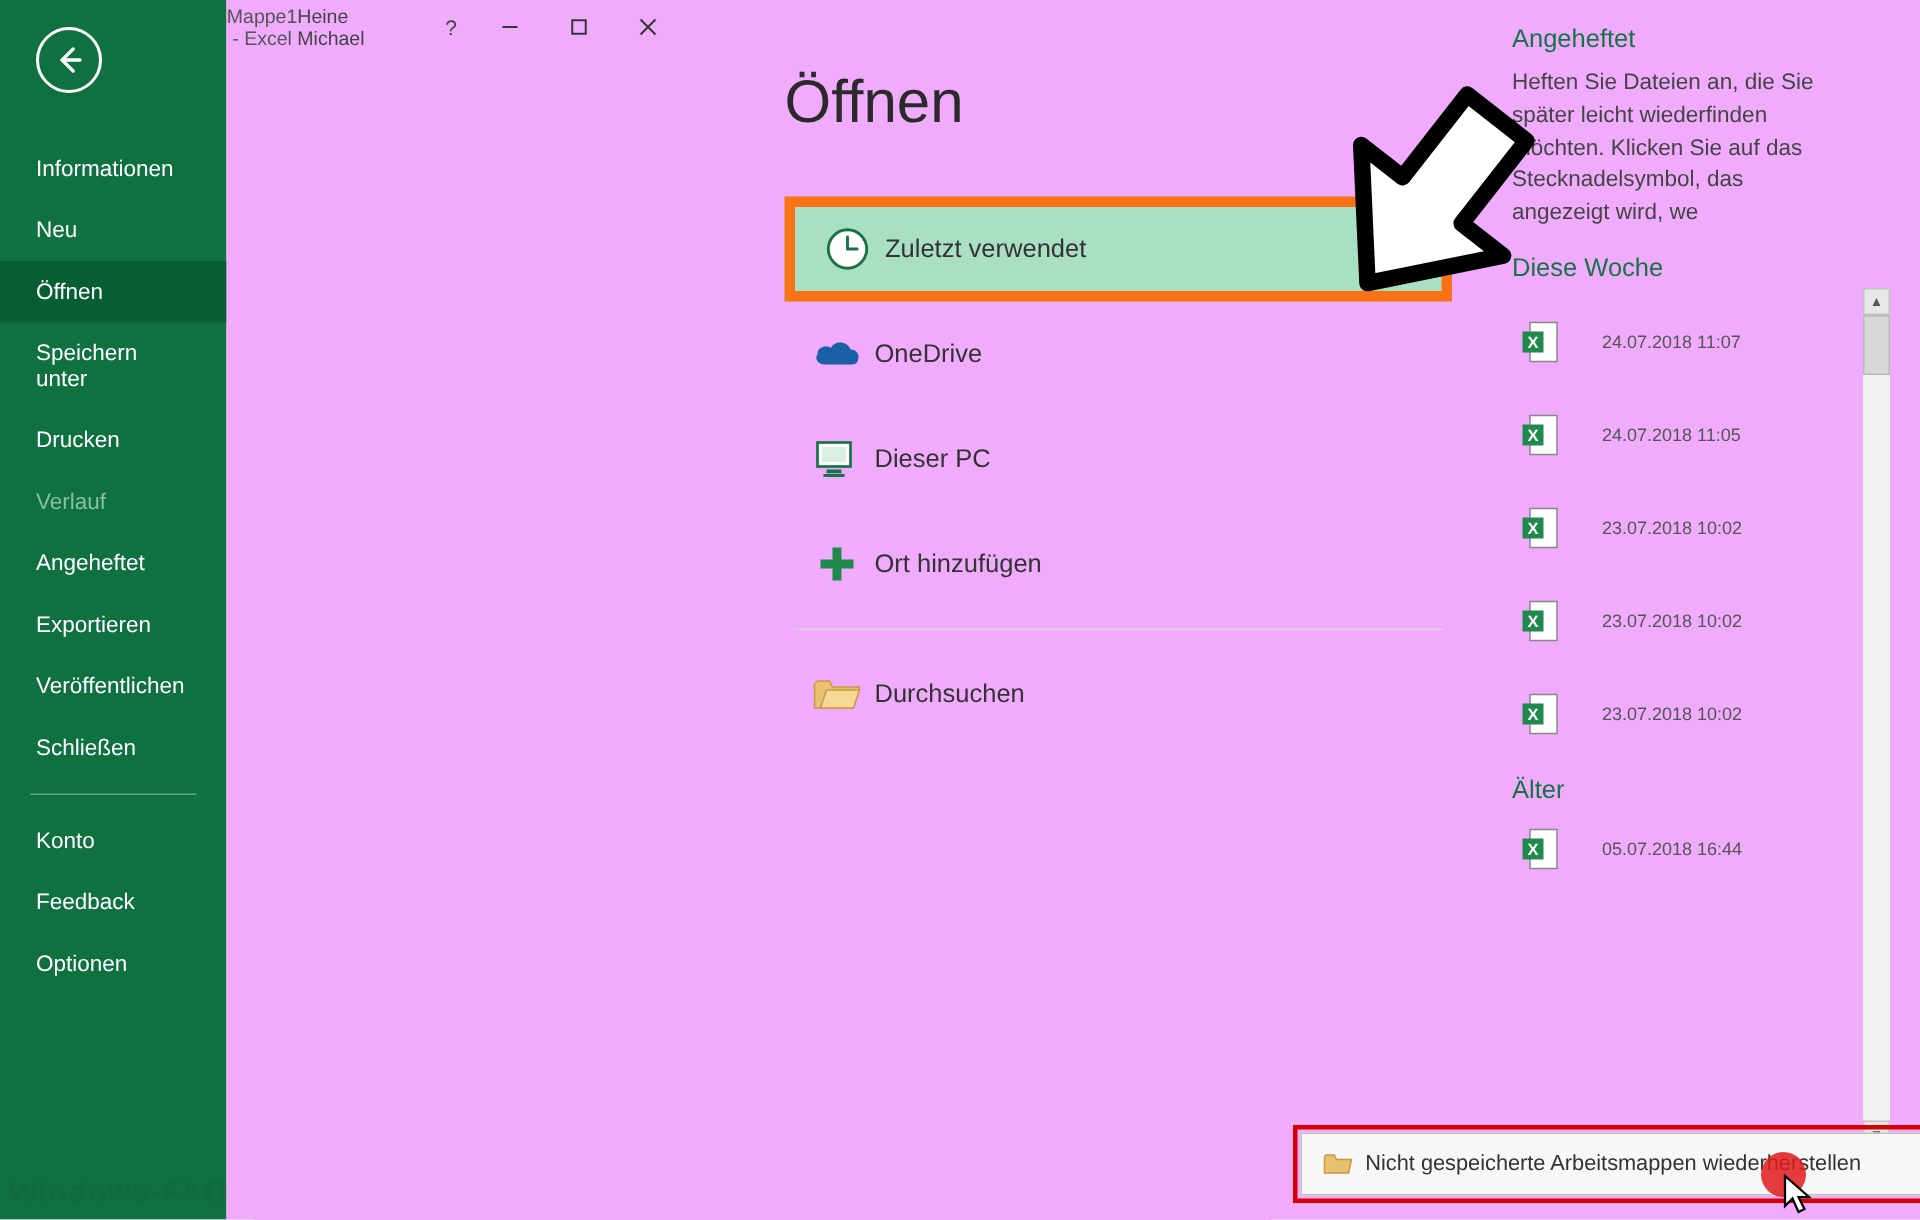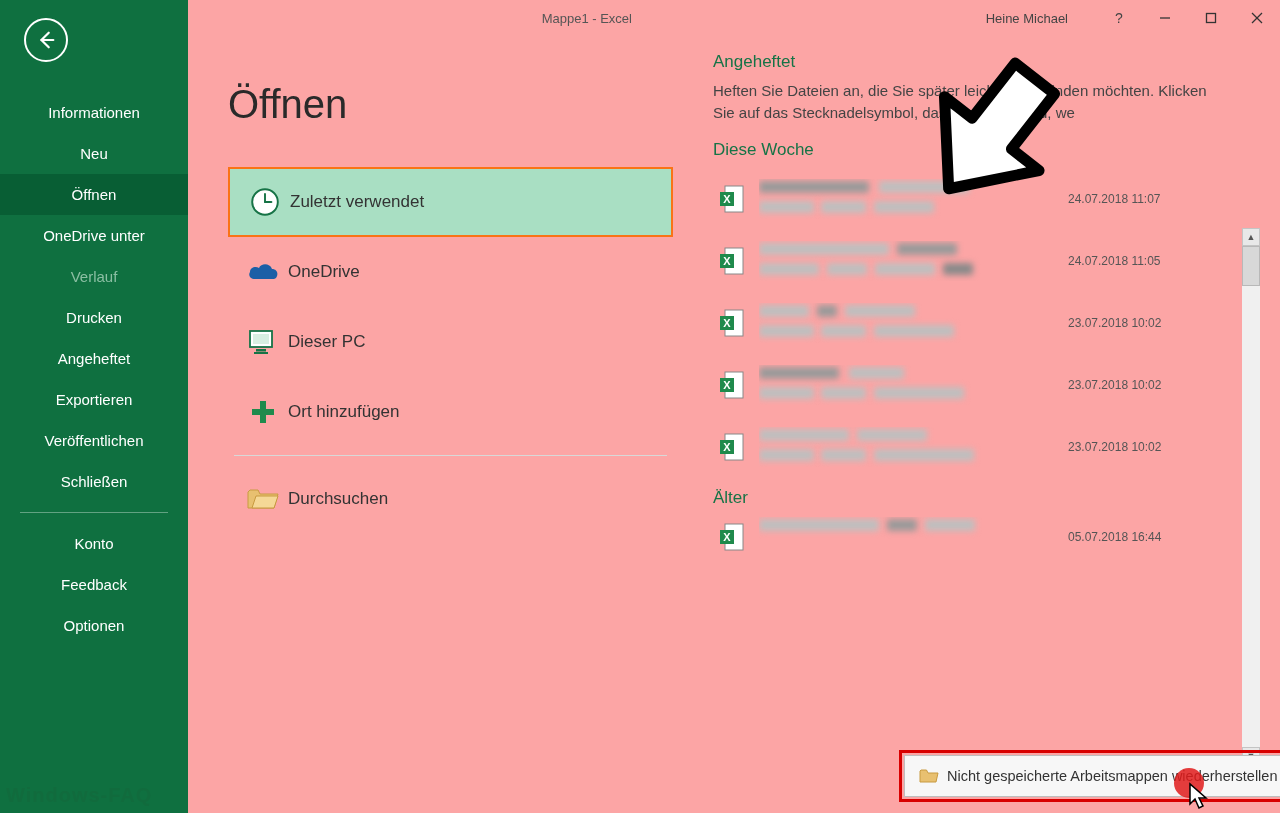--- a/index.html
+++ b/index.html
@@ -15,21 +15,20 @@
   }
   .window { display: flex; width: 100%; height: 100%; }
   
   .sidebar {
     width: 188px;
     background: #0f7040;
     color: #fff;
     display: flex;
     flex-direction: column;
     padding-top: 18px;
-    text-align: center;
   }
   .back-circle {
     width: 44px; height: 44px;
     border: 2px solid #fff;
     border-radius: 50%;
     margin-left: 24px;
     margin-bottom: 30px;
     display: flex; align-items: center; justify-content: center;
     cursor: pointer;
   }
@@ -43,23 +42,24 @@
   .sidebar-item.disabled { color: #8bbfa3; }
   .sidebar-divider {
     height: 1px;
     background: rgba(255,255,255,0.35);
     margin: 10px 20px;
   }
   
   .main {
     flex: 1;
     display: flex;
-    flex-direction: column;
-    background: #fca5a5;
+    flex-direction: row;
+    background: #f0abfc;
     position: relative;
+    gap: 28px;
   }
   .titlebar {
     height: 36px;
     display: flex;
     align-items: center;
     font-size: 13px;
     color: #555;
   }
   .titlebar-center { flex: 1; text-align: center; }
   .titlebar-user { margin-right: 28px; color: #444; }
@@ -90,21 +90,21 @@
     cursor: pointer;
     font-size: 17px;
     color: #333;
   }
   .loc-icon {
     width: 50px;
     display: flex; align-items: center; justify-content: center;
   }
   .loc-item.selected {
     background: #a9dfc3;
-    border: 2px solid #f97316;
+    border: 7px solid #f97316;
   }
   .loc-divider { height: 1px; background: #d8d8d8; margin: 8px 6px; }
   .clock-svg { width: 32px; height: 32px; }
   
   .right-panel {
     flex: 1;
     padding-left: 40px;
     padding-right: 52px;
     padding-top: 12px;
     position: relative;
@@ -216,23 +216,23 @@
   <div class="sidebar">
     <div class="back-circle">
       <svg width="22" height="22" viewBox="0 0 24 24">
         <path d="M15 4 L7 12 L15 20" stroke="#fff" stroke-width="2.4" fill="none" stroke-linecap="round" stroke-linejoin="round"></path>
         <line x1="7" y1="12" x2="20" y2="12" stroke="#fff" stroke-width="2.4" stroke-linecap="round"></line>
       </svg>
     </div>
     <div class="sidebar-item"><span>Informationen</span></div>
     <div class="sidebar-item"><span>Neu</span></div>
     <div class="sidebar-item selected"><span>Öffnen</span></div>
-    <div class="sidebar-item"><span>OneDrive unter</span></div>
+    <div class="sidebar-item"><span>Speichern unter</span></div>
+    <div class="sidebar-item"><span>Drucken</span></div>
     <div class="sidebar-item disabled"><span>Verlauf</span></div>
-    <div class="sidebar-item"><span>Drucken</span></div>
     <div class="sidebar-item"><span>Angeheftet</span></div>
     <div class="sidebar-item"><span>Exportieren</span></div>
     <div class="sidebar-item"><span>Veröffentlichen</span></div>
     <div class="sidebar-item"><span>Schließen</span></div>
     <div class="sidebar-divider"></div>
     <div class="sidebar-item"><span>Konto</span></div>
     <div class="sidebar-item"><span>Feedback</span></div>
     <div class="sidebar-item"><span>Optionen</span></div>
   </div>
 

